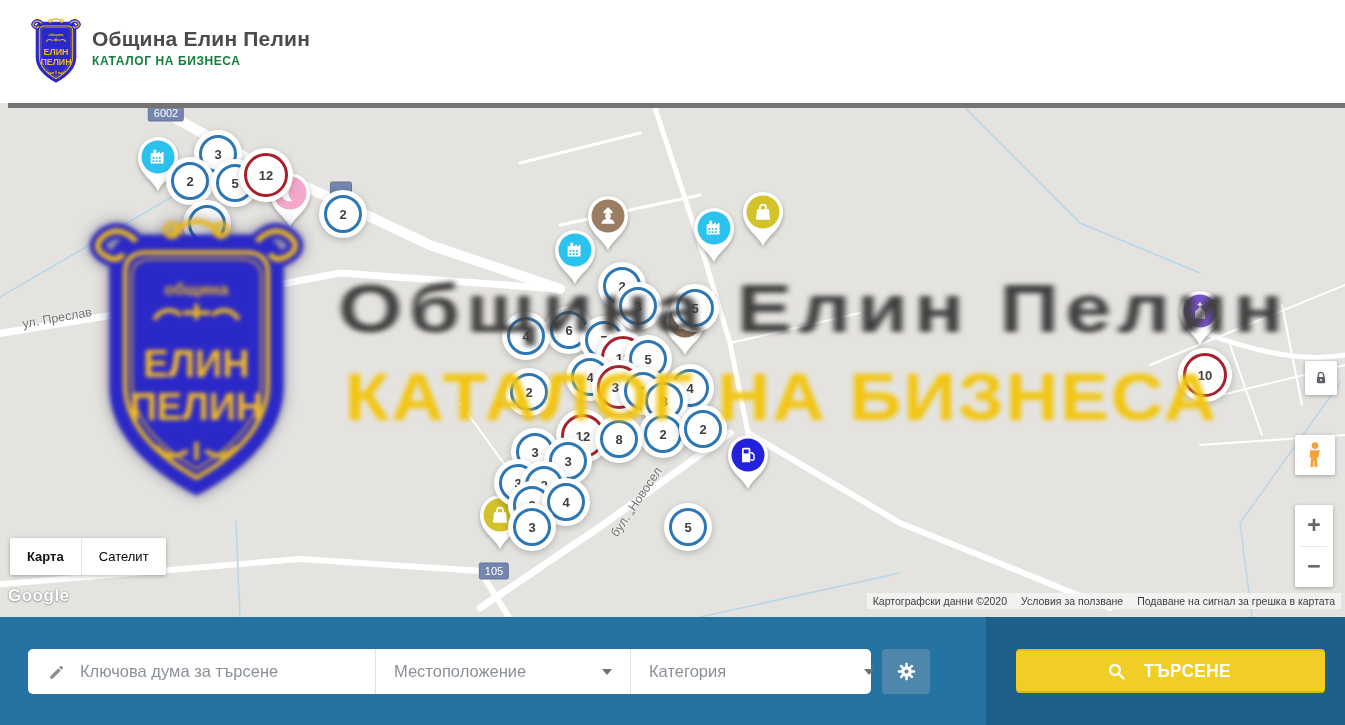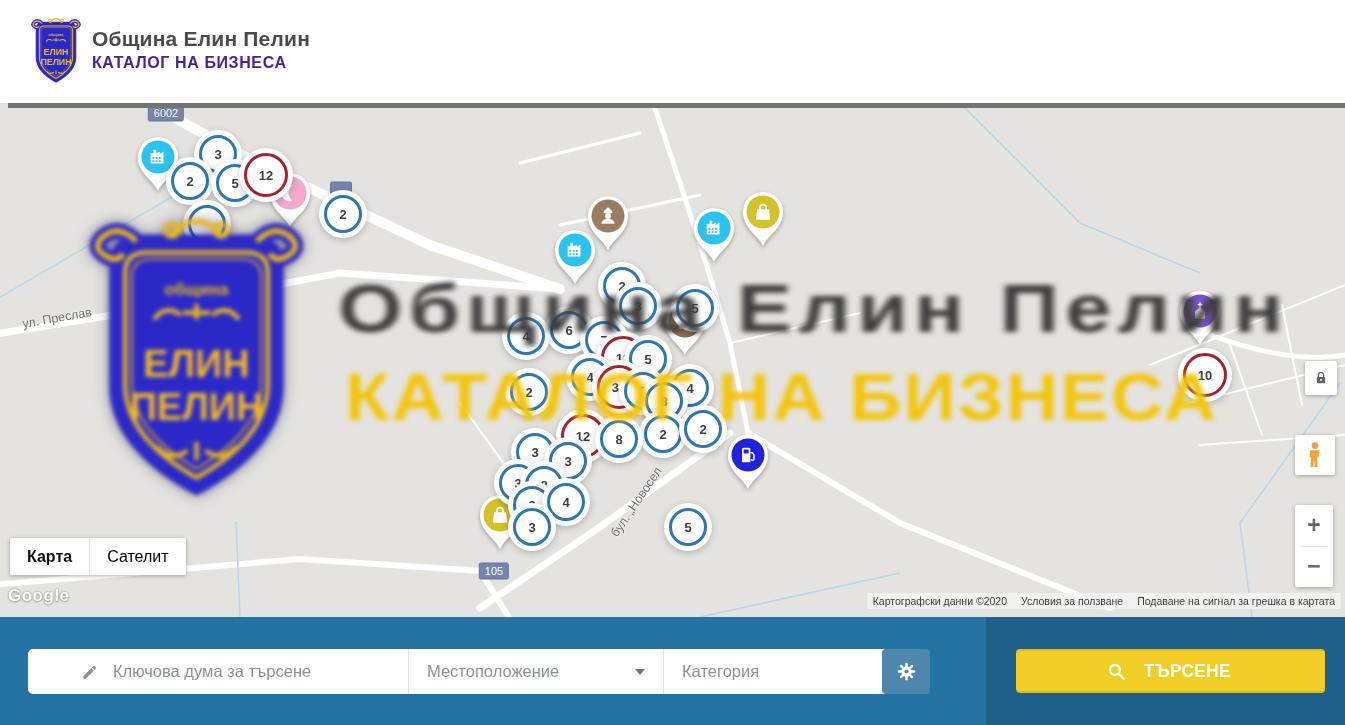--- a/index.html
+++ b/index.html
@@ -3,58 +3,58 @@
 <meta charset="utf-8">
 <style>
   html,body{margin:0;padding:0;}
   body{width:1345px;height:725px;overflow:hidden;font-family:"Liberation Sans",sans-serif;background:#fff;position:relative;}
   
   .header{position:absolute;left:8px;top:0;width:1345px;height:103px;background:#fff;border-bottom:5px solid #737373;z-index:50;}
   .crest-box{position:absolute;left:22px;top:18px;width:52px;height:68px;}
   .crest-box svg{width:100%;height:100%;}
   .brand{position:absolute;left:84px;top:27px;}
   .brand-title{font-size:21px;font-weight:700;color:#4b4b4b;letter-spacing:.2px;}
-  .brand-sub{font-size:16px;font-weight:700;color:#4c1d95;letter-spacing:.6px;margin-top:3px;}
+  .brand-sub{font-size:12px;font-weight:700;color:#15803d;letter-spacing:.6px;margin-top:3px;}
   .nav{position:absolute;right:25px;top:0;height:100%;display:flex;align-items:center;gap:36px;}
   .nav a{text-decoration:none;color:#383838;font-size:15.5px;font-weight:700;display:inline-block;transform:scaleX(.86);transform-origin:center;white-space:nowrap;cursor:pointer;}
   
   .map{position:absolute;left:0;top:103px;width:1345px;height:514px;background:#e5e3df;overflow:hidden;}
   .map svg.roads{position:absolute;left:0;top:0;z-index:0;}
   .road-label{position:absolute;z-index:1;background:#7486ad;border:1px solid #62749e;color:#fff;font-size:11px;padding:0 5px;height:15px;line-height:15px;border-radius:2px;min-width:10px;transform:translate(-50%,-50%);}
   .street-label{position:absolute;z-index:1;color:#6f6f6f;font-size:12.5px;white-space:nowrap;text-shadow:0 0 2px #fff,0 0 2px #fff;}
   .pin{position:absolute;width:46px;height:57px;z-index:2;filter:drop-shadow(0 2px 2px rgba(0,0,0,.3));cursor:pointer;}
   .pin .pin-ic{position:absolute;left:12px;top:10px;width:22px;height:22px;display:block;}
   .pin .pin-ic svg{width:100%;height:100%;display:block;}
   .cluster{position:absolute;z-index:3;width:32px;height:32px;background:#fff;border:3px solid #2e77b2;border-radius:50%;display:flex;align-items:center;justify-content:center;font-size:13px;font-weight:600;color:#3d4043;transform:translate(-50%,-50%);box-shadow:0 0 0 5px #fff,0 2px 7px 5px rgba(0,0,0,.22);cursor:pointer;}
   .cluster.red{border-color:#a6212e;width:38px;height:38px;}
   
   .wm-logo{position:absolute;left:85px;top:115px;width:223px;height:292px;z-index:6;filter:blur(2px) drop-shadow(0 0 7px rgba(10,10,70,.5));pointer-events:none;}
   .wm-logo svg{width:100%;height:100%;}
   .wm-title{position:absolute;left:338px;top:166px;z-index:6;font-size:68px;font-weight:700;color:#3f3e3e;letter-spacing:5px;white-space:nowrap;transform:scaleX(1.22);transform-origin:left center;filter:blur(2.6px);pointer-events:none;}
   .wm-sub{position:absolute;left:345px;top:256px;z-index:6;font-size:66px;font-weight:700;color:#f2c50f;letter-spacing:2px;white-space:nowrap;transform:scaleX(1.1);transform-origin:left center;filter:blur(2.6px);pointer-events:none;}
   
   .maptype{position:absolute;left:10px;top:435px;z-index:8;display:flex;box-shadow:0 1px 4px rgba(0,0,0,.3);border-radius:2px;overflow:hidden;}
-  .maptype button{border:none;background:#fff;height:37px;padding:0 17px;font-family:"Liberation Sans",sans-serif;font-size:16px;cursor:pointer;}
+  .maptype button{border:none;background:#fff;height:37px;padding:0 17px;font-family:"Liberation Sans",sans-serif;font-size:13px;cursor:pointer;}
   .maptype .active{font-weight:600;color:#111;}
   .maptype .inactive{color:#000000;border-left:1px solid #e6e6e6;}
   .google-logo{position:absolute;left:8px;top:483px;z-index:8;font-size:17px;font-weight:600;letter-spacing:.5px;color:#fff;text-shadow:0 0 1px #9b9b9b,0 0 2px #9b9b9b,0 1px 2px rgba(0,0,0,.25);}
   .attrib{position:absolute;right:4px;top:490px;z-index:8;display:flex;gap:14px;background:rgba(245,245,245,.8);padding:2px 6px;font-size:10.5px;color:#3c3c3c;}
   .attrib span{white-space:nowrap;}
   .ctl{position:absolute;z-index:8;background:#fff;box-shadow:0 1px 4px rgba(0,0,0,.3);border-radius:2px;display:flex;align-items:center;justify-content:center;cursor:pointer;}
   .ctl-lock{right:8px;top:258px;width:32px;height:34px;}
   .ctl-peg{right:10px;top:332px;width:40px;height:40px;}
   .ctl-zoom{right:12px;top:402px;width:38px;height:82px;flex-direction:column;padding:0;}
   .ctl-zoom .zbtn{width:38px;height:40px;display:flex;align-items:center;justify-content:center;font-size:23px;font-weight:700;color:#666;cursor:pointer;}
   .ctl-zoom .zdiv{width:26px;height:1px;background:#e6e6e6;}
   .ctl svg{display:block;}
   
   .searchbar{position:absolute;left:0;top:617px;width:1345px;height:108px;z-index:50;}
   .search-left{position:absolute;left:0;top:0;width:986px;height:108px;background:#2573a3;}
   .search-right{position:absolute;left:986px;top:0;width:359px;height:108px;background:#1e6089;}
-  .search-box{position:absolute;left:28px;top:32px;width:843px;height:45px;background:#fff;border-radius:5px;display:flex;align-items:stretch;padding-left:33px;}
+  .search-box{position:absolute;left:28px;top:32px;width:843px;height:45px;background:#fff;border-radius:5px;display:flex;align-items:stretch;}
   .field{display:flex;align-items:center;}
   .f-key{flex:0 0 327px;padding-left:20px;gap:12px;}
   .f-key .pic{width:18px;height:18px;}
   .f-key input{border:none;outline:none;flex:1;font-family:"Liberation Sans",sans-serif;font-size:16.5px;color:#444;background:transparent;min-width:0;}
   .f-key input::placeholder{color:#8a9199;opacity:1;}
   .f-sel{border-left:1px solid #e2e2e2;padding:0 18px;justify-content:space-between;cursor:pointer;}
   .f-cat{flex:0 0 225px;}
   .f-loc{flex:0 0 218px;}
   .f-sel .sel-txt{font-size:16.5px;color:#8a9199;}
   .caret{width:0;height:0;border-left:5px solid transparent;border-right:5px solid transparent;border-top:6px solid #6d7276;}

